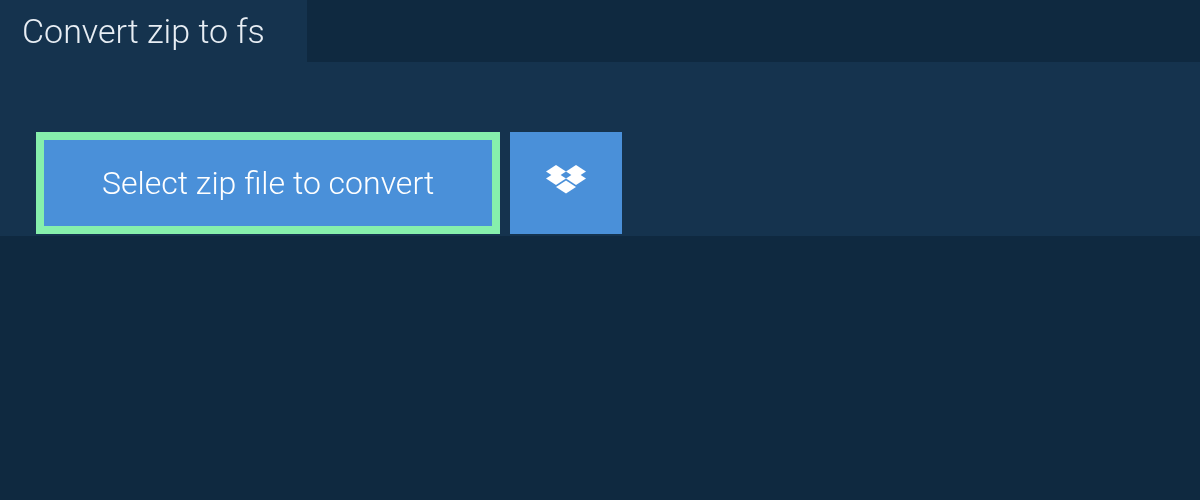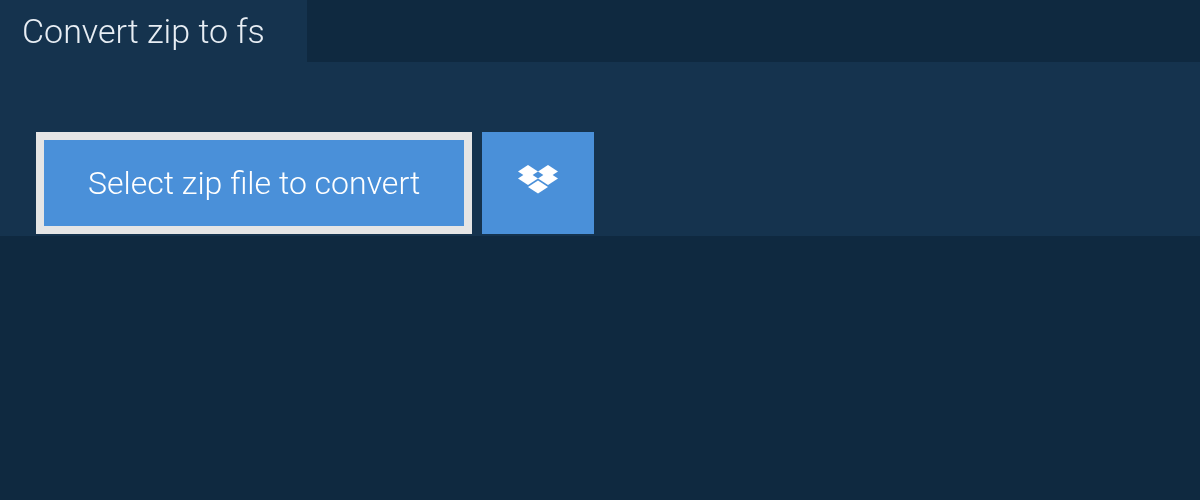--- a/index.html
+++ b/index.html
@@ -35,22 +35,22 @@
       font-size: 34px;
       font-weight: 300;
     }
     .button-row {
       display: flex;
       gap: 10px;
       padding: 70px 0 0 36px;
     }
     .select-button {
       background: #4a90d9;
-      border: 8px solid #e5e5e5;
-      padding: 24px 44px;
+      border: 8px solid #86efac;
+      padding: 24px 58px;
       display: flex;
       align-items: center;
       justify-content: center;
       cursor: pointer;
       height: 102px;
     }
     .select-button-text {
       color: #ffffff;
       font-size: 32px;
       font-weight: 300;

